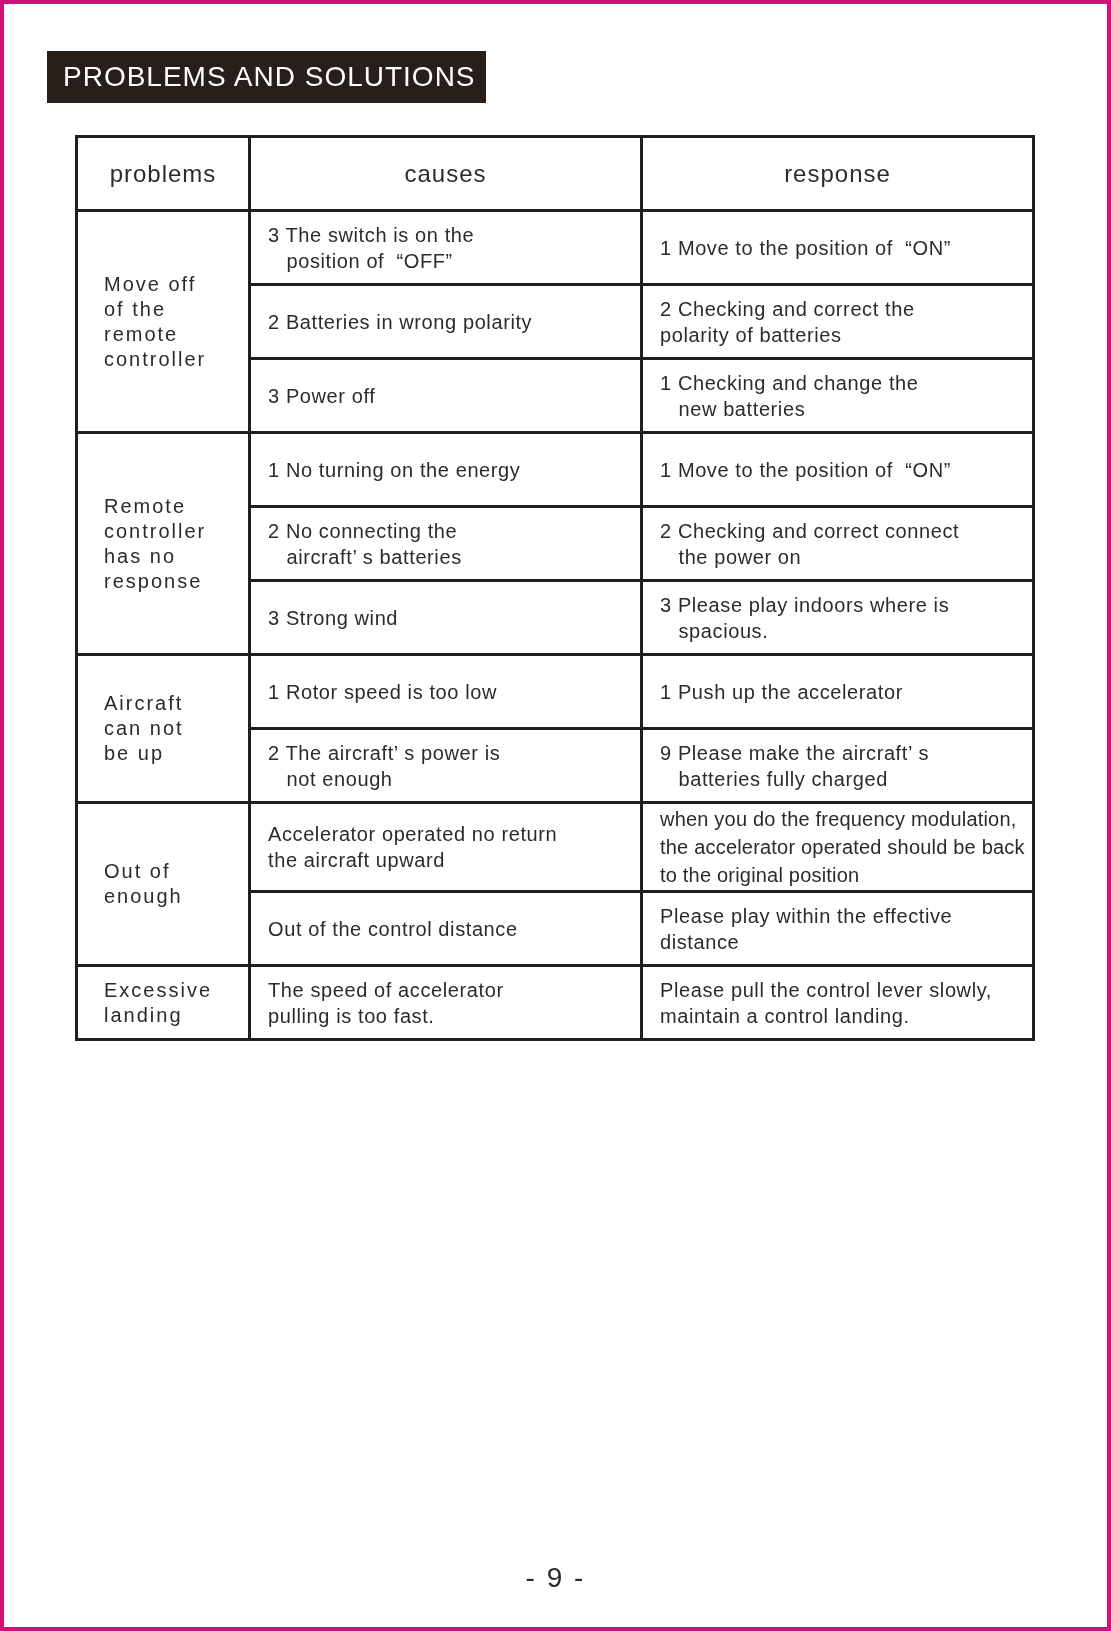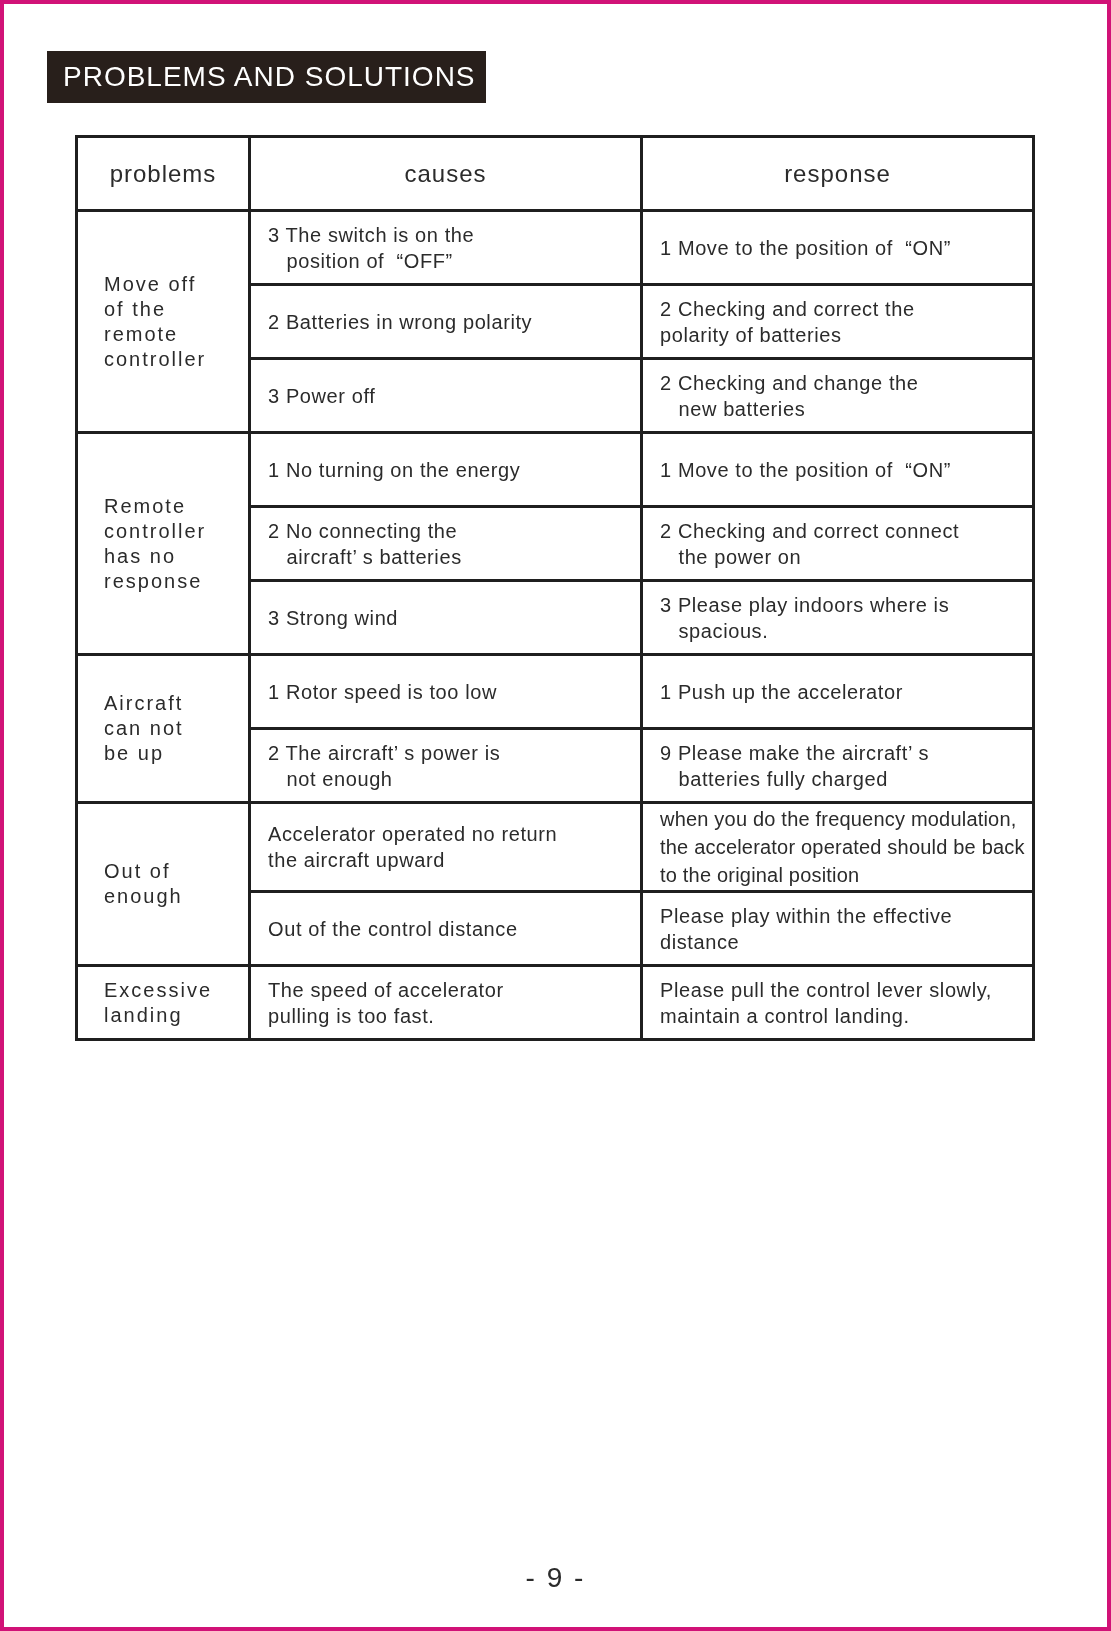--- a/index.html
+++ b/index.html
@@ -123,21 +123,21 @@
    position of  “OFF”</td>
         <td class="solution">1 Move to the position of  “ON”</td>
       </tr>
       <tr>
         <td class="cause">2 Batteries in wrong polarity</td>
         <td class="solution">2 Checking and correct the
 polarity of batteries</td>
       </tr>
       <tr>
         <td class="cause">3 Power off</td>
-        <td class="solution">2 Checking and change the
+        <td class="solution">1 Checking and change the
    new batteries</td>
       </tr>
 
       <tr>
         <td class="problem" rowspan="3">Remote
 controller
 has no
 response</td>
         <td class="cause">1 No turning on the energy</td>
         <td class="solution">1 Move to the position of  “ON”</td>

